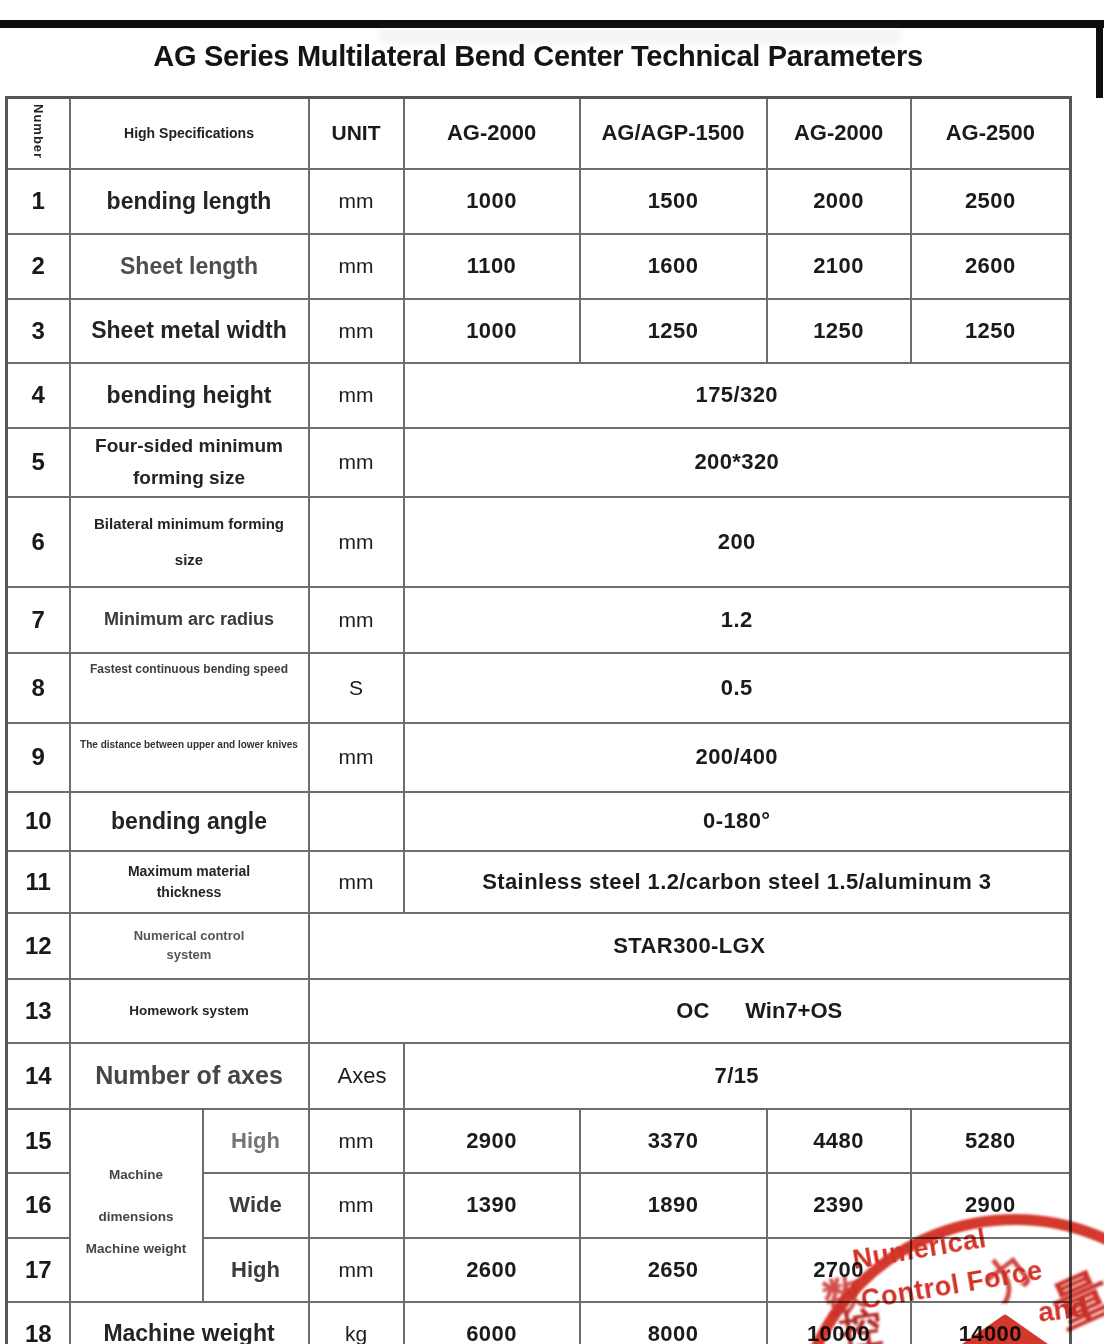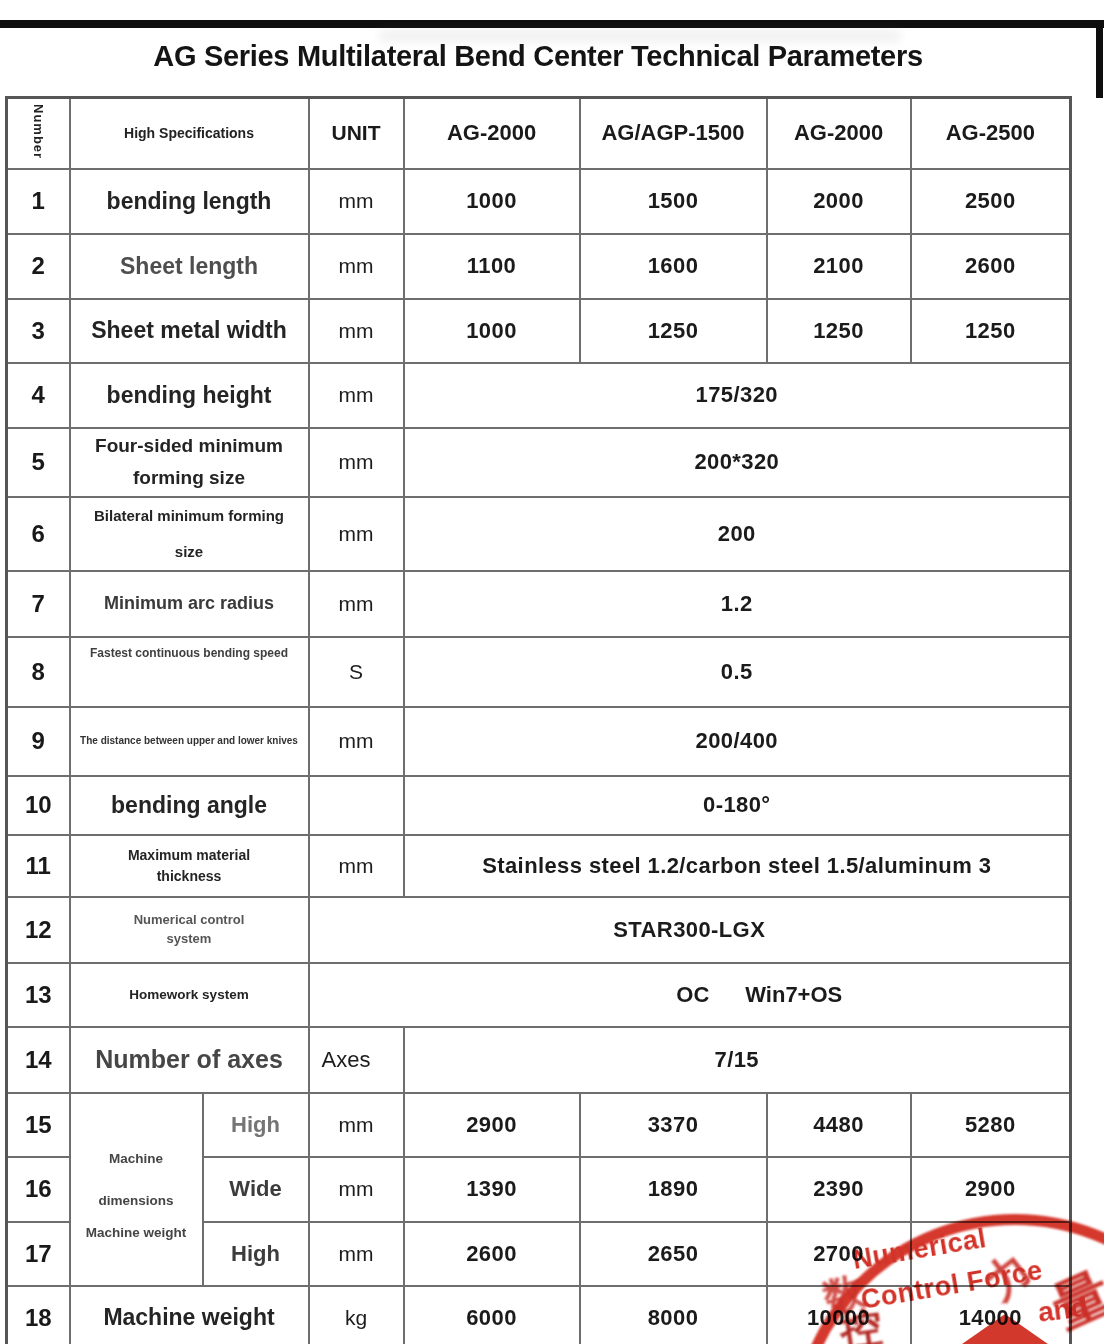--- a/index.html
+++ b/index.html
@@ -22,32 +22,32 @@
   tr.h71{height:71px}tr.h65{height:65px}tr.h64{height:64px}tr.h69{height:69px}tr.h72{height:72px}
   tr.h66{height:66px}tr.h70{height:70px}tr.h67{height:59px}tr.h62{height:62px}
 
   .vtxt{writing-mode:vertical-lr;text-orientation:mixed;display:inline-block;
         font-size:13px;font-weight:700;letter-spacing:1px;color:#222}
   .spec-head{font-size:14px;font-weight:700;color:#222}
   .unit-head{font-size:21px;font-weight:700;color:#1a1a1a}
   .model-head{font-size:22px;font-weight:700;color:#1a1a1a}
   .num{font-size:24px;font-weight:700;color:#191919}
   .unit{font-size:21px;font-weight:400;color:#1c1c1c}
-  .unit-axes{text-align:left;padding-left:12px;font-size:22px}
+  .unit-axes{text-align:center;padding-left:12px;font-size:22px}
   .val{font-size:22px;font-weight:700;color:#1b1b1b;letter-spacing:.4px}
   .lbl{font-weight:700;color:#242424}
   .lb23{font-size:23px}
   .gray{color:#4e4e4e}
   .lb19 .w{width:210px;margin:0 auto;font-size:19px;line-height:1.7}
-  .lb15 .w{width:200px;margin:0 auto;font-size:15px;line-height:2.4}
+  .lb15 .w{width:200px;margin:8px auto;font-size:15px;line-height:2.4}
   .lb18{font-size:18px;color:#3a3a3a}
   .lbtop8{vertical-align:top}
   .lbtop8 .w{font-size:12px;color:#3f3f3f;padding-top:8px}
   .lbtop9{vertical-align:top}
-  .lbtop9 .w{font-size:10px;color:#333;padding-top:27px;white-space:nowrap}
+  .lbtop9 .w{font-size:10px;color:#333;padding-top:15px;white-space:nowrap}
   .lb14 .w{width:150px;margin:0 auto;font-size:14px;line-height:1.5}
   .lb12 .w{width:122px;margin:0 auto;font-size:13px;line-height:1.4;color:#555}
   .lb13{font-size:13.5px}
   .lb25{font-size:25px;color:#464646}
   .group{font-size:13.5px;font-weight:700;color:#454545;vertical-align:middle}
   .group .g1{width:94px;margin:0 auto;line-height:3.1}
   .group .g2{margin-top:4px}
   .sub{font-size:22px;font-weight:700;color:#3c3c3c}
   .sub-gray{color:#757575}
   .duo{display:flex;justify-content:center;gap:36px;padding-left:140px;

